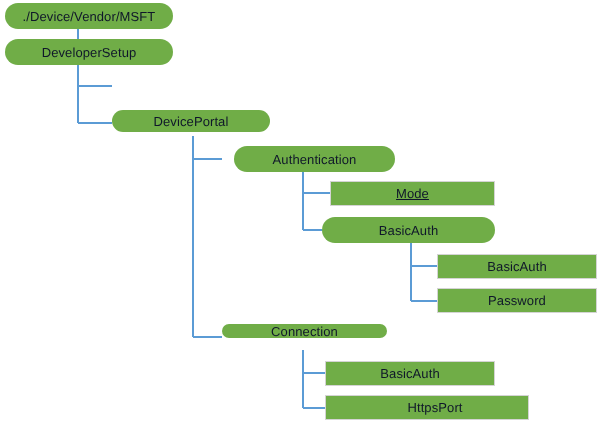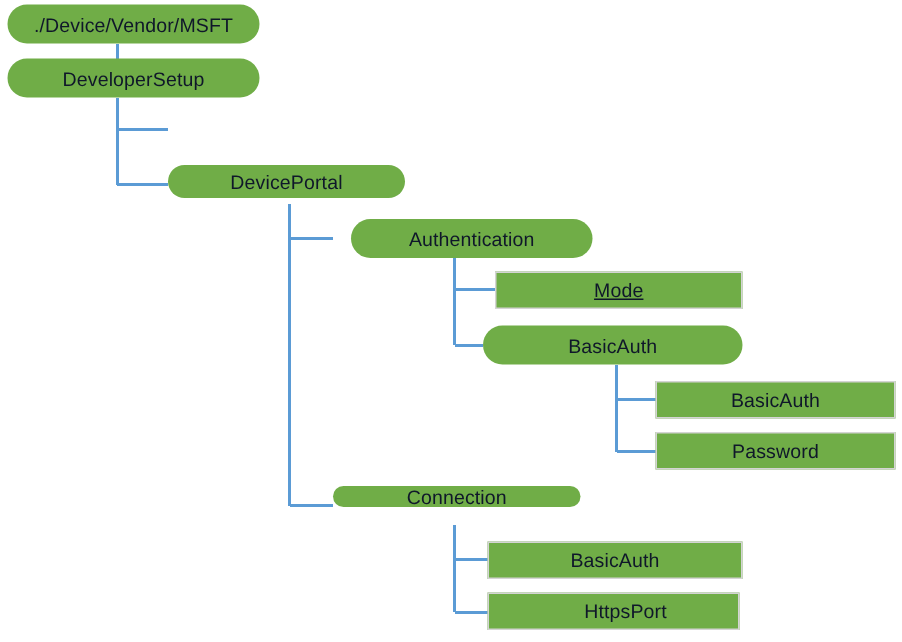--- a/index.html
+++ b/index.html
@@ -104,15 +104,15 @@
   <div class="node pill" style="left:322px; top:217px; width:173px; height:26px;">BasicAuth</div>
 
   <div class="node rect" style="left:437px; top:254px; width:160px; height:25px;">BasicAuth</div>
 
   <div class="node rect" style="left:437px; top:288px; width:160px; height:25px;">Password</div>
 
   <div class="node pill" style="left:222px; top:324px; width:165px; height:14px;">Connection</div>
 
   <div class="node rect" style="left:325px; top:361px; width:170px; height:25px;">BasicAuth</div>
 
-  <div class="node rect" style="left:325px; top:395px; width:168px; height:25px;padding-left:16px;">HttpsPort</div>
+  <div class="node rect" style="left:325px; top:395px; width:204px; height:25px;padding-left:16px;">HttpsPort</div>
 
 </div>
 
 </body></html>

